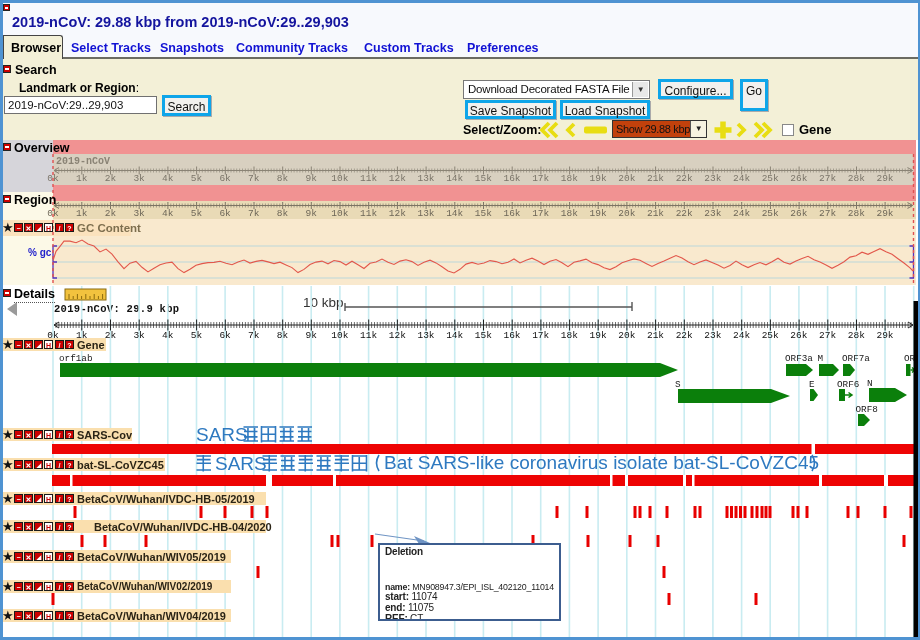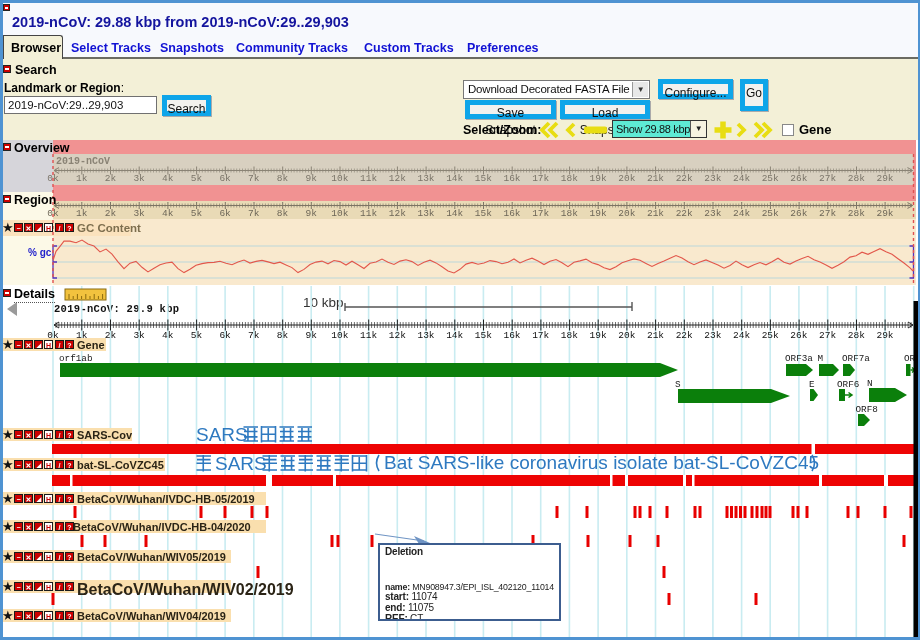--- a/index.html
+++ b/index.html
@@ -1,17 +1,17 @@
 <!DOCTYPE html>
 <html><head><meta charset="utf-8"><style>
 *{margin:0;padding:0;box-sizing:border-box;}
 body{width:920px;height:640px;font-family:"Liberation Sans",sans-serif;background:#fff;overflow:hidden;position:relative;}
 .abs{position:absolute;}
 .b{font-weight:bold;}
-.btn{position:absolute;background:#f2f1ee;border:5px solid #0ea5e9;font-size:12px;font-family:"Liberation Sans",sans-serif;color:#111;text-align:center;box-shadow:1px 1px 0 #aaa;}
+.btn{position:absolute;background:#f2f1ee;border:3px solid #0ea5e9;font-size:12px;font-family:"Liberation Sans",sans-serif;color:#111;text-align:center;box-shadow:1px 1px 0 #aaa;}
 </style></head>
 <body>
 
 <div class="abs" style="left:0;top:0;width:920px;height:640px;border:3px solid #4f93d2;border-right-width:2px;z-index:50;pointer-events:none;"></div>
 
 <div class="abs" style="left:3px;top:3px;width:915px;height:55px;background:#f7f9fd;"></div>
 <div style="position:absolute;left:3px;top:4px;width:7px;height:7px;background:#cc0000;border:1.5px solid #222;box-sizing:border-box;">
     <div style="margin:1.5px 1px;height:2px;background:#fff;"></div>
   </div>
 <div class="abs b" style="left:12px;top:14px;font-size:14.5px;color:#14149e;">2019-nCoV: 29.88 kbp from 2019-nCoV:29..29,903</div>
@@ -22,31 +22,31 @@
 <div class="abs b" style="left:160px;top:41px;font-size:12.5px;color:#1112d4;text-align:center;">Snapshots</div>
 <div class="abs b" style="left:236px;top:41px;font-size:12.5px;color:#1112d4;">Community Tracks</div>
 <div class="abs b" style="left:364px;top:41px;font-size:12.5px;color:#1112d4;">Custom Tracks</div>
 <div class="abs b" style="left:467px;top:41px;font-size:12.5px;color:#1112d4;">Preferences</div>
 
 <div class="abs" style="left:3px;top:59px;width:915px;height:81px;background:#f3f0d7;"></div>
 <div style="position:absolute;left:3px;top:65px;width:8px;height:8px;background:#cc0000;border:1.5px solid #222;box-sizing:border-box;">
     <div style="margin:1.5px 1px;height:2px;background:#fff;"></div>
   </div>
 <div class="abs b" style="left:15px;top:63px;font-size:12.5px;">Search</div>
-<div class="abs b" style="left:4px;top:81px;font-size:12px;">Landmark or Region<span style="font-weight:normal">:</span></div>
+<div class="abs b" style="left:19px;top:81px;font-size:12px;">Landmark or Region<span style="font-weight:normal">:</span></div>
 <div class="abs" style="left:4px;top:96px;width:153px;height:18px;background:#fff;border:1px solid #707070;font-size:11.5px;line-height:17px;padding-left:3px;color:#111;">2019-nCoV:29..29,903</div>
 <div class="btn" style="left:162px;top:95px;width:49px;height:21px;line-height:19px;">Search</div>
 
 <div class="abs" style="left:463px;top:80px;width:187px;height:19px;background:#fff;border:1px solid #777;font-size:11.5px;letter-spacing:-0.2px;line-height:17px;padding-left:4px;color:#111;">Download Decorated FASTA File<div class="abs" style="right:1px;top:1px;width:16px;height:15px;background:#e8e8e8;border-left:1px solid #999;text-align:center;font-size:8px;line-height:15px;color:#333;">▼</div></div>
 <div class="btn" style="left:658px;top:79px;width:75px;height:20px;line-height:18px;">Configure...</div>
 <div class="btn" style="left:740px;top:79px;width:28px;height:32px;line-height:18px;">Go</div>
 <div class="btn" style="left:465px;top:100px;width:91px;height:19px;line-height:17px;">Save Snapshot</div>
 <div class="btn" style="left:560px;top:100px;width:90px;height:19px;line-height:17px;">Load Snapshot</div>
 <div class="abs b" style="left:463px;top:123px;font-size:12.5px;">Select/Zoom:</div>
-<div class="abs" style="left:612px;top:120px;width:95px;height:18px;background:#5eead4;border:1.5px solid #333;font-size:11px;letter-spacing:-0.35px;line-height:16px;padding-left:3px;color:#111;">Show 29.88 kbp<div class="abs" style="right:0px;top:0px;width:16px;height:16px;background:#f6f3e0;border-left:1px solid #555;text-align:center;font-size:8px;line-height:16px;color:#222;">▼</div></div>
+<div class="abs" style="left:612px;top:120px;width:95px;height:18px;background:#c2410c;border:1.5px solid #333;font-size:11px;letter-spacing:-0.35px;line-height:16px;padding-left:3px;color:#111;">Show 29.88 kbp<div class="abs" style="right:0px;top:0px;width:16px;height:16px;background:#f6f3e0;border-left:1px solid #555;text-align:center;font-size:8px;line-height:16px;color:#222;">▼</div></div>
 <div class="abs" style="left:782px;top:124px;width:12px;height:12px;background:#fff;border:1.5px solid #888;"></div>
 <div class="abs b" style="left:799px;top:122px;font-size:13px;">Gene</div>
 
 <div class="abs" style="left:3px;top:140px;width:50px;height:52px;background:#d6d5da;"></div>
 <div class="abs" style="left:53px;top:140px;width:863px;height:52px;background:#f19292;"></div>
 <div style="position:absolute;left:3px;top:143px;width:8px;height:8px;background:#cc0000;border:1.5px solid #222;box-sizing:border-box;">
     <div style="margin:1.5px 1px;height:2px;background:#fff;"></div>
   </div>
 <div class="abs b" style="left:14px;top:141px;font-size:12.5px;z-index:5;">Overview</div>
 
@@ -113,39 +113,39 @@
 <div style="position:absolute;left:65px;top:494px;width:9px;height:9px;background:#c00;border:1px solid #1a1a1a;z-index:3;color:#fff;font-size:7px;line-height:9px;text-align:center;font-weight:bold;overflow:hidden;">?</div>
 <div style="position:absolute;left:77px;top:493px;font-size:11px;font-weight:bold;color:#2b2416;white-space:nowrap;z-index:3;">BetaCoV/Wuhan/IVDC-HB-05/2019</div>
 <div style="position:absolute;left:3px;top:520px;width:263px;height:13px;background:#fadfae;z-index:2;"></div>
 <div style="position:absolute;left:2px;top:519px;font-size:13px;color:#111;z-index:3;">★</div>
 <div style="position:absolute;left:14px;top:522px;width:9px;height:9px;background:#c00;border:1px solid #1a1a1a;z-index:3;color:#fff;font-size:7px;line-height:9px;text-align:center;font-weight:bold;overflow:hidden;">−</div>
 <div style="position:absolute;left:24px;top:522px;width:9px;height:9px;background:#c00;border:1px solid #1a1a1a;z-index:3;color:#fff;font-size:7px;line-height:9px;text-align:center;font-weight:bold;overflow:hidden;">✕</div>
 <div style="position:absolute;left:34px;top:522px;width:9px;height:9px;background:#c00;border:1px solid #1a1a1a;z-index:3;color:#fff;font-size:7px;line-height:9px;text-align:center;font-weight:bold;overflow:hidden;">◢</div>
 <div style="position:absolute;left:44px;top:522px;width:9px;height:9px;background:#fff;border:1px solid #1a1a1a;z-index:3;color:#c00;font-size:7px;line-height:9px;text-align:center;font-weight:bold;overflow:hidden;">H</div>
 <div style="position:absolute;left:55px;top:522px;width:9px;height:9px;background:#c00;border:1px solid #1a1a1a;z-index:3;color:#fff;font-size:7px;line-height:9px;text-align:center;font-weight:bold;overflow:hidden;">/</div>
 <div style="position:absolute;left:65px;top:522px;width:9px;height:9px;background:#c00;border:1px solid #1a1a1a;z-index:3;color:#fff;font-size:7px;line-height:9px;text-align:center;font-weight:bold;overflow:hidden;">?</div>
-<div style="position:absolute;left:73px;top:521px;font-size:11px;font-weight:bold;color:#2b2416;white-space:nowrap;z-index:3;">BetaCoV/Wuhan/IVDC-HB-04/2020</div>
+<div style="position:absolute;left:94px;top:521px;font-size:11px;font-weight:bold;color:#2b2416;white-space:nowrap;z-index:3;">BetaCoV/Wuhan/IVDC-HB-04/2020</div>
 <div style="position:absolute;left:3px;top:550px;width:228px;height:13px;background:#fadfae;z-index:2;"></div>
 <div style="position:absolute;left:2px;top:549px;font-size:13px;color:#111;z-index:3;">★</div>
 <div style="position:absolute;left:14px;top:552px;width:9px;height:9px;background:#c00;border:1px solid #1a1a1a;z-index:3;color:#fff;font-size:7px;line-height:9px;text-align:center;font-weight:bold;overflow:hidden;">−</div>
 <div style="position:absolute;left:24px;top:552px;width:9px;height:9px;background:#c00;border:1px solid #1a1a1a;z-index:3;color:#fff;font-size:7px;line-height:9px;text-align:center;font-weight:bold;overflow:hidden;">✕</div>
 <div style="position:absolute;left:34px;top:552px;width:9px;height:9px;background:#c00;border:1px solid #1a1a1a;z-index:3;color:#fff;font-size:7px;line-height:9px;text-align:center;font-weight:bold;overflow:hidden;">◢</div>
 <div style="position:absolute;left:44px;top:552px;width:9px;height:9px;background:#fff;border:1px solid #1a1a1a;z-index:3;color:#c00;font-size:7px;line-height:9px;text-align:center;font-weight:bold;overflow:hidden;">H</div>
 <div style="position:absolute;left:55px;top:552px;width:9px;height:9px;background:#c00;border:1px solid #1a1a1a;z-index:3;color:#fff;font-size:7px;line-height:9px;text-align:center;font-weight:bold;overflow:hidden;">/</div>
 <div style="position:absolute;left:65px;top:552px;width:9px;height:9px;background:#c00;border:1px solid #1a1a1a;z-index:3;color:#fff;font-size:7px;line-height:9px;text-align:center;font-weight:bold;overflow:hidden;">?</div>
 <div style="position:absolute;left:77px;top:551px;font-size:11px;font-weight:bold;color:#2b2416;white-space:nowrap;z-index:3;">BetaCoV/Wuhan/WIV05/2019</div>
 <div style="position:absolute;left:3px;top:580px;width:228px;height:13px;background:#fadfae;z-index:2;"></div>
 <div style="position:absolute;left:2px;top:579px;font-size:13px;color:#111;z-index:3;">★</div>
 <div style="position:absolute;left:14px;top:582px;width:9px;height:9px;background:#c00;border:1px solid #1a1a1a;z-index:3;color:#fff;font-size:7px;line-height:9px;text-align:center;font-weight:bold;overflow:hidden;">−</div>
 <div style="position:absolute;left:24px;top:582px;width:9px;height:9px;background:#c00;border:1px solid #1a1a1a;z-index:3;color:#fff;font-size:7px;line-height:9px;text-align:center;font-weight:bold;overflow:hidden;">✕</div>
 <div style="position:absolute;left:34px;top:582px;width:9px;height:9px;background:#c00;border:1px solid #1a1a1a;z-index:3;color:#fff;font-size:7px;line-height:9px;text-align:center;font-weight:bold;overflow:hidden;">◢</div>
 <div style="position:absolute;left:44px;top:582px;width:9px;height:9px;background:#fff;border:1px solid #1a1a1a;z-index:3;color:#c00;font-size:7px;line-height:9px;text-align:center;font-weight:bold;overflow:hidden;">H</div>
 <div style="position:absolute;left:55px;top:582px;width:9px;height:9px;background:#c00;border:1px solid #1a1a1a;z-index:3;color:#fff;font-size:7px;line-height:9px;text-align:center;font-weight:bold;overflow:hidden;">/</div>
 <div style="position:absolute;left:65px;top:582px;width:9px;height:9px;background:#c00;border:1px solid #1a1a1a;z-index:3;color:#fff;font-size:7px;line-height:9px;text-align:center;font-weight:bold;overflow:hidden;">?</div>
-<div style="position:absolute;left:77px;top:581px;font-size:16px;font-weight:bold;color:#2b2416;white-space:nowrap;z-index:3;">BetaCoV/Wuhan/WIV02/2019</div>
+<div style="position:absolute;left:77px;top:581px;font-size:10px;font-weight:bold;color:#2b2416;white-space:nowrap;z-index:3;">BetaCoV/Wuhan/WIV02/2019</div>
 <div style="position:absolute;left:3px;top:609px;width:228px;height:13px;background:#fadfae;z-index:2;"></div>
 <div style="position:absolute;left:2px;top:608px;font-size:13px;color:#111;z-index:3;">★</div>
 <div style="position:absolute;left:14px;top:611px;width:9px;height:9px;background:#c00;border:1px solid #1a1a1a;z-index:3;color:#fff;font-size:7px;line-height:9px;text-align:center;font-weight:bold;overflow:hidden;">−</div>
 <div style="position:absolute;left:24px;top:611px;width:9px;height:9px;background:#c00;border:1px solid #1a1a1a;z-index:3;color:#fff;font-size:7px;line-height:9px;text-align:center;font-weight:bold;overflow:hidden;">✕</div>
 <div style="position:absolute;left:34px;top:611px;width:9px;height:9px;background:#c00;border:1px solid #1a1a1a;z-index:3;color:#fff;font-size:7px;line-height:9px;text-align:center;font-weight:bold;overflow:hidden;">◢</div>
 <div style="position:absolute;left:44px;top:611px;width:9px;height:9px;background:#fff;border:1px solid #1a1a1a;z-index:3;color:#c00;font-size:7px;line-height:9px;text-align:center;font-weight:bold;overflow:hidden;">H</div>
 <div style="position:absolute;left:55px;top:611px;width:9px;height:9px;background:#c00;border:1px solid #1a1a1a;z-index:3;color:#fff;font-size:7px;line-height:9px;text-align:center;font-weight:bold;overflow:hidden;">/</div>
 <div style="position:absolute;left:65px;top:611px;width:9px;height:9px;background:#c00;border:1px solid #1a1a1a;z-index:3;color:#fff;font-size:7px;line-height:9px;text-align:center;font-weight:bold;overflow:hidden;">?</div>
 <div style="position:absolute;left:77px;top:610px;font-size:11px;font-weight:bold;color:#2b2416;white-space:nowrap;z-index:3;">BetaCoV/Wuhan/WIV04/2019</div>
 

